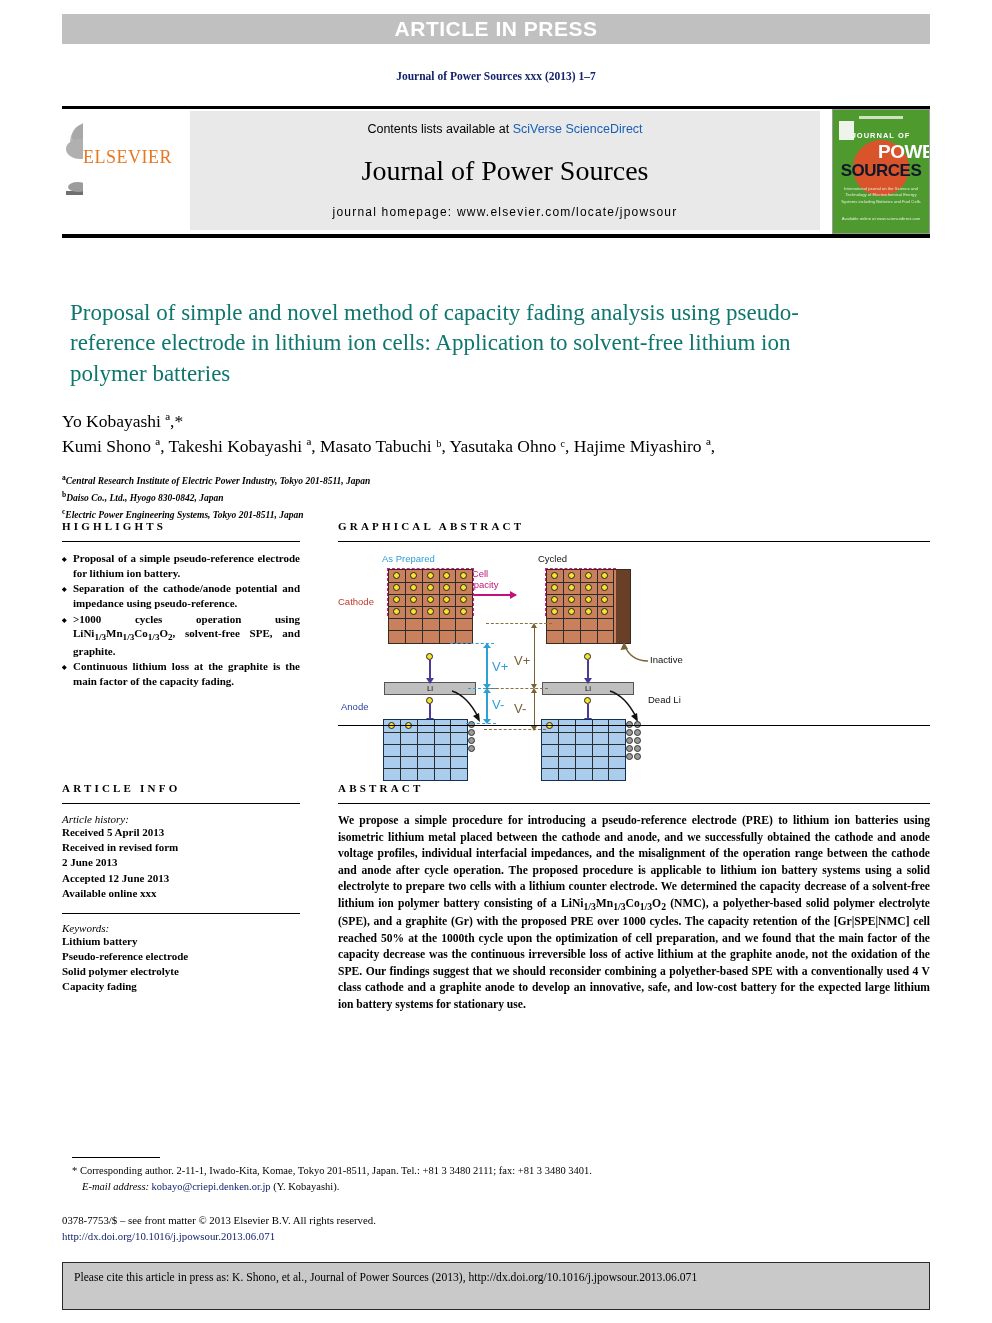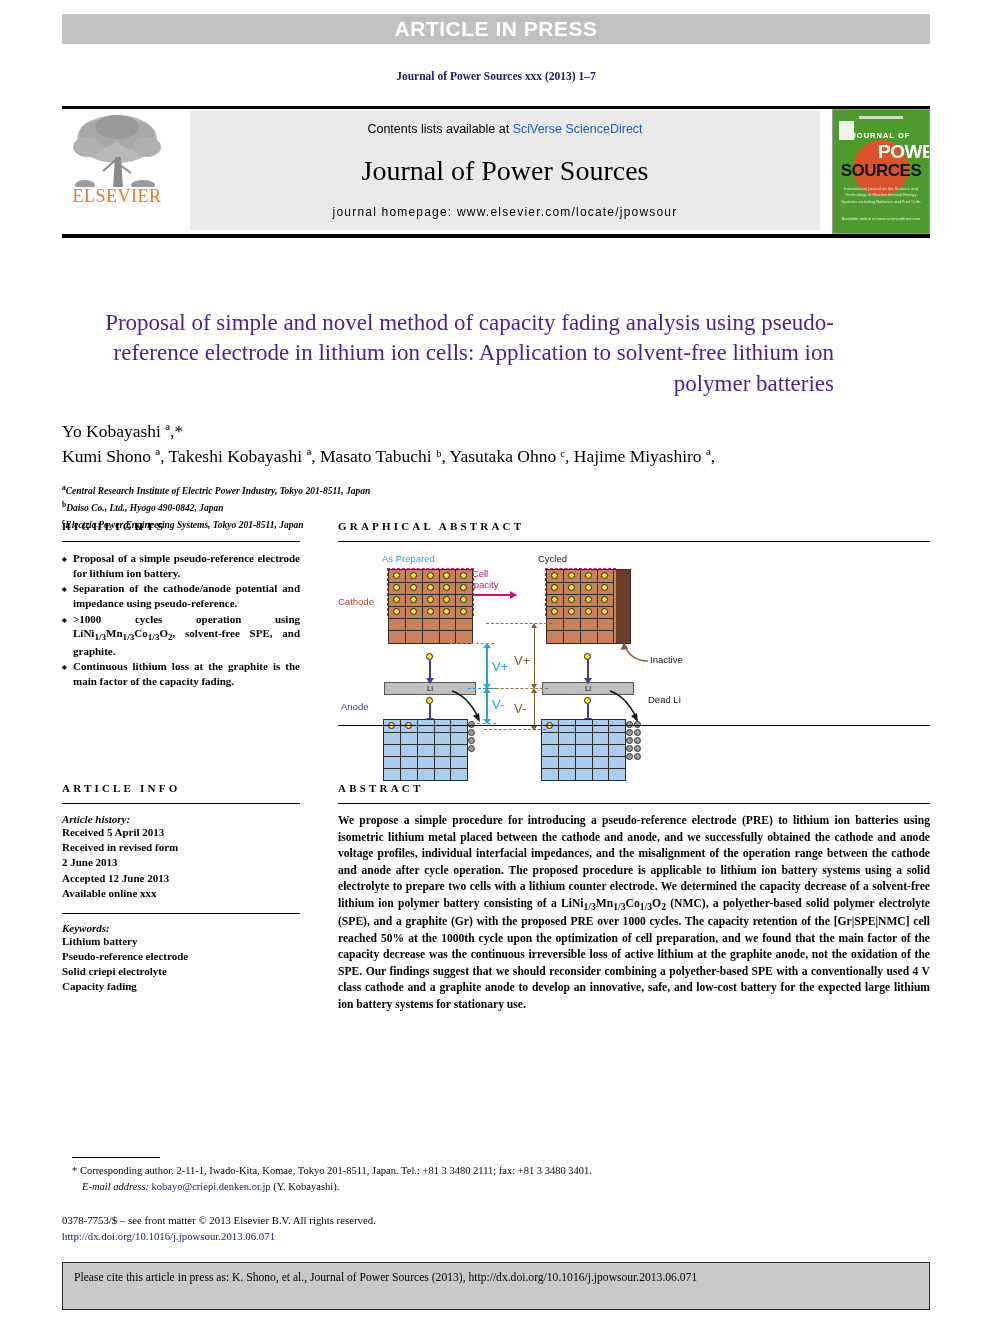--- a/index.html
+++ b/index.html
@@ -53,21 +53,21 @@
     width: 868px; height: 4px; background: #000;
   }
   .masthead {
     position: absolute;
     left: 62px; top: 109px;
     width: 868px; height: 125px;
   }
   .elsevier-logo {
     position: absolute; left: 0; top: 0;
     width: 110px; height: 99px;
-    display: flex; flex-direction: column; align-items: center; justify-content: flex-end;
+    display: flex; flex-direction: row; align-items: center; justify-content: flex-end;
   }
   .elsevier-tree {
     width: 96px; height: 95px;
     position: relative;
     overflow: hidden;
   }
   .elsevier-wordmark {
     font-family: "Liberation Serif", serif;
     font-size: 18px;
     letter-spacing: 0.5px;
@@ -163,23 +163,22 @@
 
   
   .title-block {
     position: absolute; left: 62px; top: 290px; width: 790px;
   }
   .paper-title {
     font-family: "Liberation Serif", serif;
     font-size: 23px;
     line-height: 1.32;
     font-weight: normal;
-    margin: 18px;
-    color: #4c1d95;
-    text-align: right;
+    margin: 8px;
+    color: #0f766e;
   }
   .authors {
     margin-top: 20px;
     font-family: "Liberation Serif", serif;
     font-size: 17.5px;
     line-height: 1.42;
     color: #000;
   }
   .affiliations {
     margin-top: 13px;
@@ -335,21 +334,21 @@
     content:""; position:absolute; left:-3px; bottom:-5px;
     border-top: 5px solid #7a6134;
     border-left: 3.5px solid transparent; border-right: 3.5px solid transparent;
   }
   .dash-blue { position: absolute; height: 0; border-top: 1.2px dashed #2f9fd8; }
   .dash-brown { position: absolute; height: 0; border-top: 1.2px dashed #8a7040; }
 
   
   .info-group { font-family: "Liberation Serif", serif; }
   .info-label {
-    font-style: italic; font-weight: bold; font-size: 11px;
+    font-style: italic; font-weight: normal; font-size: 11px;
   }
   .info-line { font-weight: bold; font-size: 11px; line-height: 1.38; }
 
   
   .abstract-body {
     font-family: "Liberation Serif", serif;
     font-weight: bold;
     font-size: 11.6px;
     line-height: 1.43;
     text-align: justify;
@@ -458,21 +457,21 @@
 <div class="masthead-rule-bottom"></div>
 
 <div class="title-block">
   <h1 class="paper-title">Proposal of simple and novel method of capacity fading analysis using pseudo-reference electrode in lithium ion cells: Application to solvent-free lithium ion polymer batteries</h1>
   <div class="authors">
     <div>Yo Kobayashi ª,*</div>
     <div>Kumi Shono ª, Takeshi Kobayashi ª, Masato Tabuchi ᵇ, Yasutaka Ohno ᶜ, Hajime Miyashiro ª,</div>
   </div>
   <div class="affiliations">
     <div><sup>a</sup><span>Central Research Institute of Electric Power Industry, Tokyo 201-8511, Japan</span></div>
-    <div><sup>b</sup><span>Daiso Co., Ltd., Hyogo 490-0842, Japan</span></div>
+    <div><sup>b</sup><span>Daiso Co., Ltd., Hyogo 830-0842, Japan</span></div>
     <div><sup>c</sup><span>Electric Power Engineering Systems, Tokyo 201-8511, Japan</span></div>
   </div>
 </div>
 
 <div class="col-left">
   <div class="sec-head">HIGHLIGHTS</div>
   <div class="sec-rule"></div>
   <ul class="highlights">
     <li>Proposal of a simple pseudo-reference electrode for lithium ion battery.</li>
     <li>Separation of the cathode/anode potential and impedance using pseudo-reference.</li>
@@ -658,21 +657,21 @@
     <div class="info-line">Received in revised form</div>
     <div class="info-line">2 June 2013</div>
     <div class="info-line">Accepted 12 June 2013</div>
     <div class="info-line">Available online xxx</div>
   </div>
   <div class="sec-rule-thin" style="margin:12px 0 8px 0;"></div>
   <div class="info-group">
     <div class="info-label">Keywords:</div>
     <div class="info-line">Lithium battery</div>
     <div class="info-line">Pseudo-reference electrode</div>
-    <div class="info-line">Solid criepi electrolyte</div>
+    <div class="info-line">Solid polymer electrolyte</div>
     <div class="info-line">Capacity fading</div>
   </div>
 </div>
 
 <div class="col-right" style="top:782px;">
   <div class="sec-head">ABSTRACT</div>
   <div class="sec-rule"></div>
   <div class="abstract-body">We propose a simple procedure for introducing a pseudo-reference electrode (PRE) to lithium ion batteries using isometric lithium metal placed between the cathode and anode, and we successfully obtained the cathode and anode voltage profiles, individual interfacial impedances, and the misalignment of the operation range between the cathode and anode after cycle operation. The proposed procedure is applicable to lithium ion battery systems using a solid electrolyte to prepare two cells with a lithium counter electrode. We determined the capacity decrease of a solvent-free lithium ion polymer battery consisting of a LiNi<sub>1/3</sub>Mn<sub>1/3</sub>Co<sub>1/3</sub>O<sub>2</sub> (NMC), a polyether-based solid polymer electrolyte (SPE), and a graphite (Gr) with the proposed PRE over 1000 cycles. The capacity retention of the [Gr|SPE|NMC] cell reached 50% at the 1000th cycle upon the optimization of cell preparation, and we found that the main factor of the capacity decrease was the continuous irreversible loss of active lithium at the graphite anode, not the oxidation of the SPE. Our findings suggest that we should reconsider combining a polyether-based SPE with a conventionally used 4 V class cathode and a graphite anode to develop an innovative, safe, and low-cost battery for the expected large lithium ion battery systems for stationary use.</div>
 </div>
 

